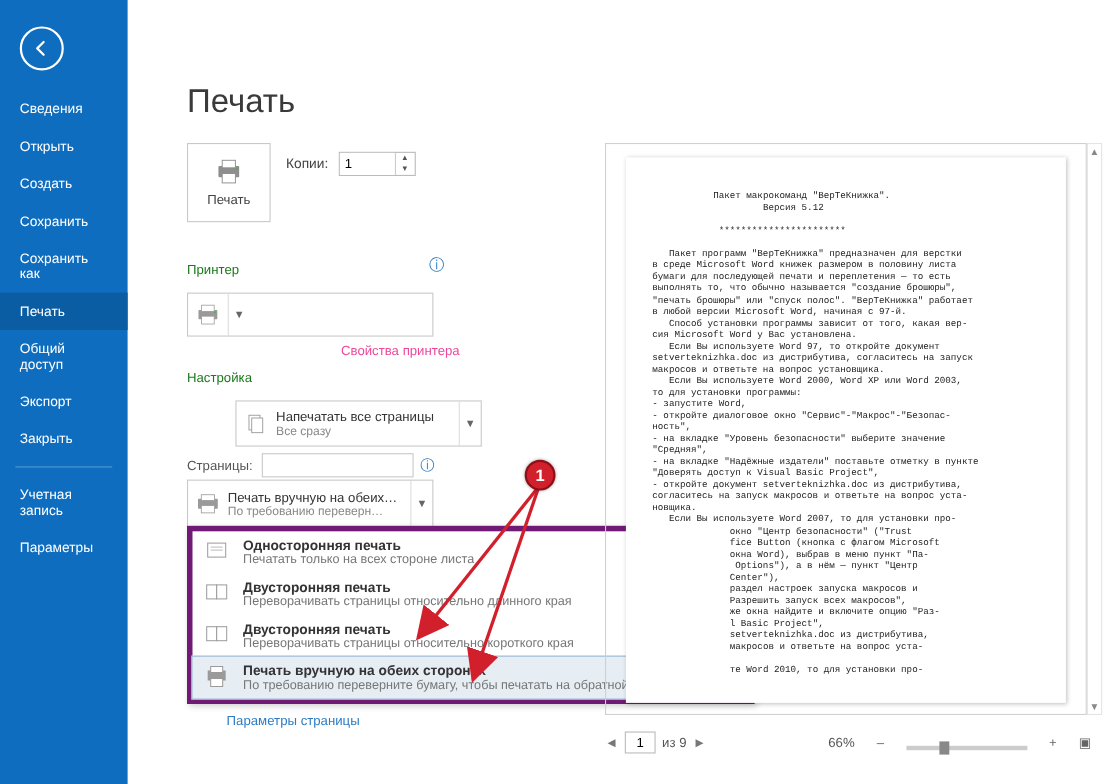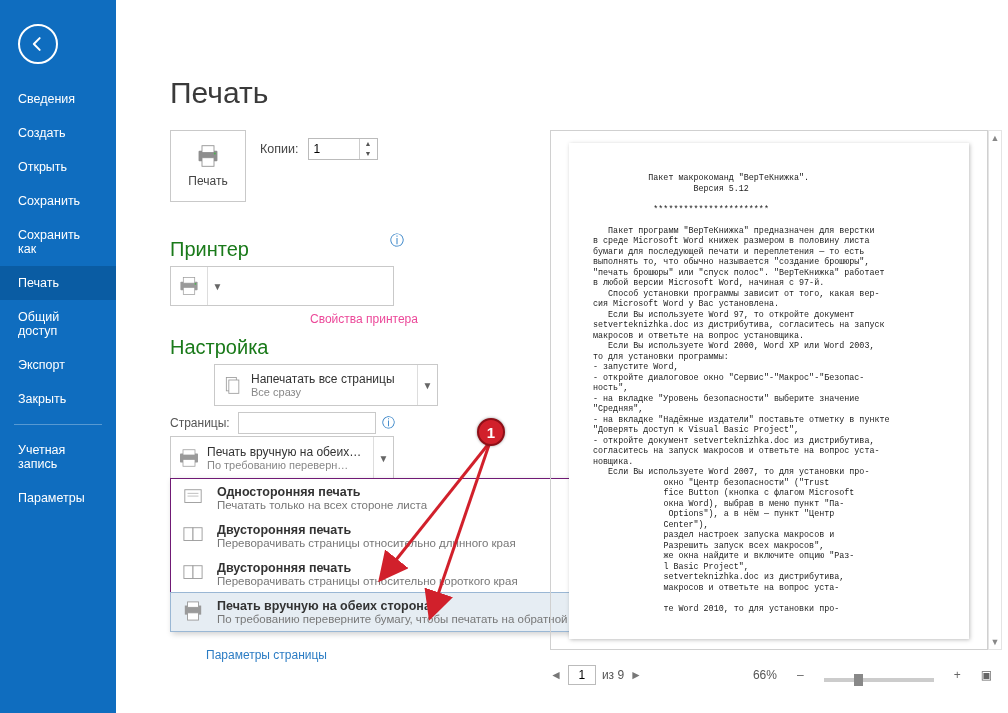--- a/index.html
+++ b/index.html
@@ -18,42 +18,42 @@
   .main { position: absolute; left: 130px; top: 0; right: 0; bottom: 0; background: #fff; }
   .h1 { position: absolute; left: 40px; top: 76px; font-size: 30px; font-weight: 300; color: #3a3a3a; }
   .printbtn { position: absolute; left: 40px; top: 130px; width: 76px; height: 72px; border:1px solid #c9c9c9; display:flex;flex-direction:column;align-items:center;justify-content:center;gap:6px;cursor:pointer;background:#fff;}
   .printbtn svg{width:28px;height:24px;}
   .printbtn .lbl{font-size:12px;color:#444;}
   .copies { position:absolute; left: 130px; top:138px; display:flex; align-items:center; gap:10px; font-size:12.5px; color:#444;}
   .copies .spin { width:70px; height:22px; border:1px solid #bbb; display:flex; align-items:center;}
   .copies .spin input{border:0;width:50px;height:20px;padding:0 4px;font-size:12px;outline:none;}
   .copies .spin .ud{width:16px;display:flex;flex-direction:column;border-left:1px solid #ccc;}
   .copies .spin .ud span{height:10px;text-align:center;font-size:7px;line-height:10px;color:#555;cursor:pointer;}
-  .section { position:absolute; left:40px; font-size:20px; color:#1a7a1a; font-weight:400;}
+  .section { position:absolute; left:40px; font-size:12px; color:#1a7a1a; font-weight:400;}
   .sec-printer{ color:#1a7a1a; top:238px;}
   .sec-settings{ top:336px;}
   .green{color:#1a7a1a;}
   .info-i{position:absolute;left:260px;top:232px;color:#2b7cc4;font-size:14px;cursor:pointer;}
   .dd { position:absolute; left:40px; width:224px; border:1px solid #c9c9c9; background:#fff; display:flex; align-items:center; cursor:pointer;}
   .dd .ic{width:36px;display:flex;align-items:center;justify-content:center;}
   .dd .ic svg{width:24px;height:20px;}
   .dd .txts{flex:1;padding:4px 0;}
   .dd .t1{font-size:12px;color:#333;}
   .dd .t2{font-size:11px;color:#888;}
   .dd .chev{width:20px;text-align:center;color:#666;font-size:10px;border-left:1px solid #ddd;align-self:stretch;display:flex;align-items:center;justify-content:center;}
   .dd-printer{top:266px;height:40px;}
   .plink{position:absolute;left:180px;top:312px;font-size:12px;color:#ec4899;cursor:pointer;}
   .plink2{position:absolute;left:76px;top:648px;font-size:12px;color:#2b7cc4;cursor:pointer;}
   .dd-all{top:364px;height:42px;margin-left:44px;}
   .pagelbl{position:absolute;left:40px;top:416px;font-size:12px;color:#555;}
   .pageinp{position:absolute;left:108px;top:412px;width:138px;height:22px;border:1px solid #c9c9c9;}
   .pageinfo{position:absolute;left:252px;top:414px;color:#2b7cc4;font-size:13px;cursor:pointer;}
   .dd-duplex{top:436px;height:44px;justify-content:space-between;}
   
-  .menu{position:absolute;left:40px;top:478px;width:516px;border:1px solid #701a75;background:#fff;box-shadow:2px 2px 6px rgba(0,0,0,.2);}
+  .menu{position:absolute;left:40px;top:478px;width:516px;border:5px solid #701a75;background:#fff;box-shadow:2px 2px 6px rgba(0,0,0,.2);}
   .mi{display:flex;padding:6px 8px;gap:10px;cursor:pointer;}
   .mi.sel{background:#e6edf3;border:1px solid #9ab7d4;margin:-1px;}
   .mi .mic{width:28px;display:flex;align-items:flex-start;justify-content:center;padding-top:2px;}
   .mi .mic svg{width:24px;height:20px;}
   .mi .mtxts .mt1{font-size:12.5px;font-weight:600;color:#333;}
   .mi .mtxts .mt2{font-size:11.5px;color:#777;}
   
   .preview{position:absolute;left:420px;top:130px;width:438px;height:520px;border:1px solid #d0d0d0;overflow:hidden;}
   .preview .sheet{position:absolute;left:18px;top:12px;width:400px;height:496px;background:#fff;box-shadow:1px 1px 4px rgba(0,0,0,.25);padding:30px 24px;font-family:"Courier New",monospace;font-size:8.4px;color:#222;line-height:1.25;white-space:pre-wrap;}
   .vscroll{position:absolute;right:6px;top:130px;width:14px;height:520px;border:1px solid #e4e4e4;display:flex;flex-direction:column;align-items:center;justify-content:space-between;}
@@ -75,22 +75,22 @@
 <body>
 
 <div class="sidebar">
   <div class="back">
     <svg viewBox="0 0 24 24">
         <path d="M14 5l-7 7 7 7" stroke="#fff" stroke-width="2.4" fill="none" stroke-linecap="round" stroke-linejoin="round"></path>
       </svg>
   </div>
   <div id="nav">
       <div class="navitem">Сведения</div>
+      <div class="navitem">Открыть</div>
       <div class="navitem">Создать</div>
-      <div class="navitem">Открыть</div>
       <div class="navitem">Сохранить</div>
       <div class="navitem">Сохранить как</div>
       <div class="navitem active">Печать</div>
       <div class="navitem">Общий доступ</div>
       <div class="navitem">Экспорт</div>
       <div class="navitem">Закрыть</div>
     </div>
   <div class="navsep"></div>
   <div id="nav2">
       <div class="navitem" style="white-space: pre-line;">Учетная

